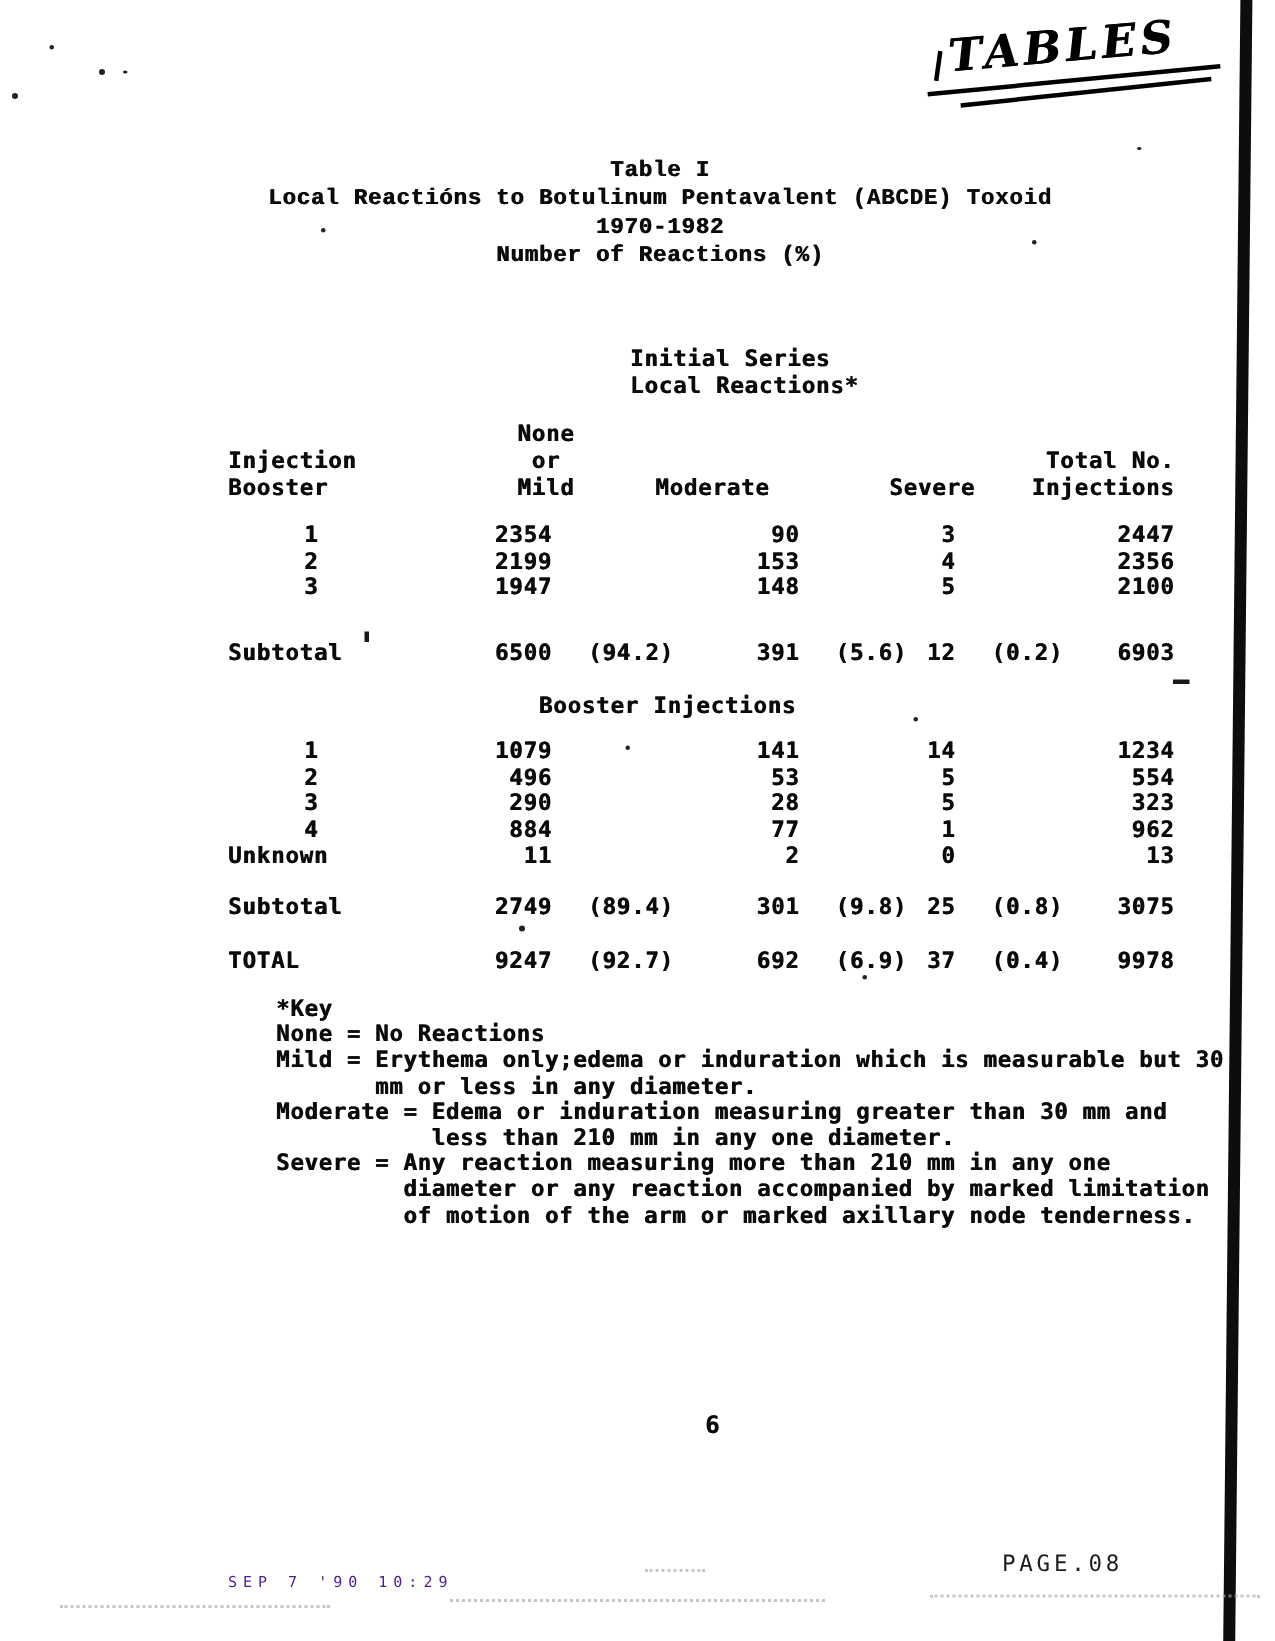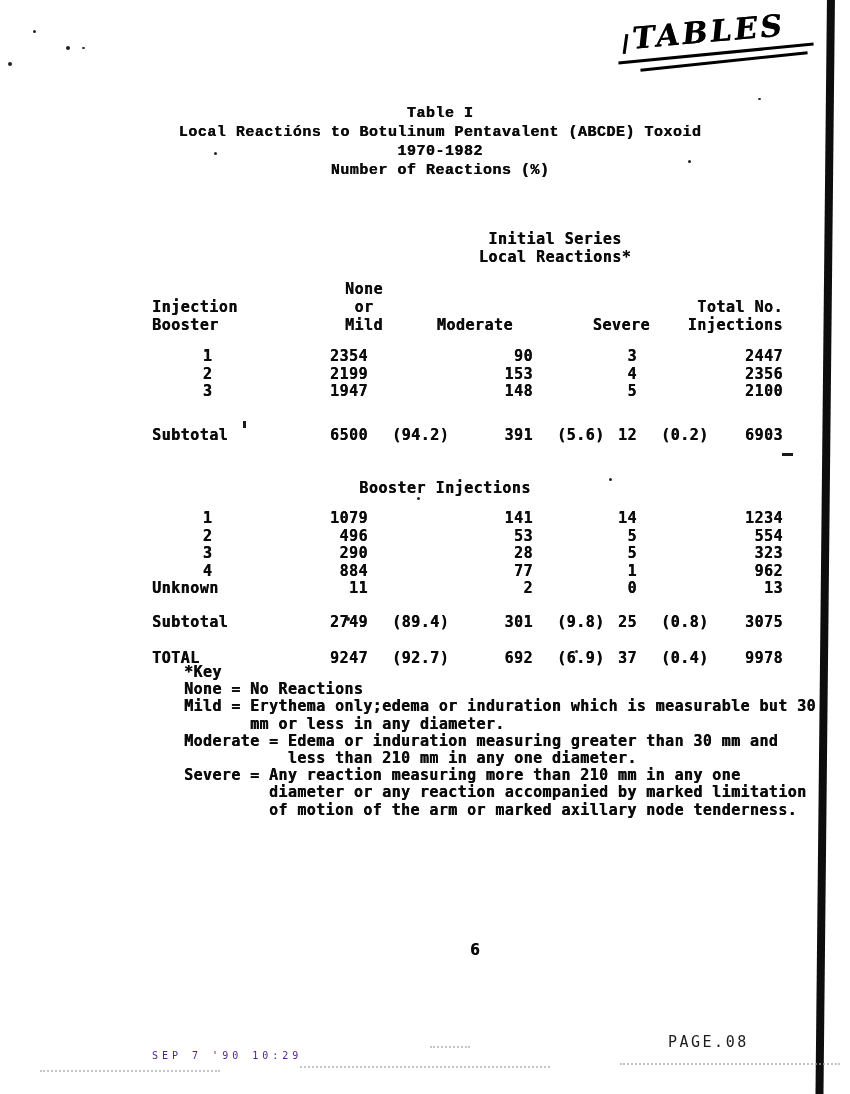--- a/index.html
+++ b/index.html
@@ -16,39 +16,39 @@
     font-style:italic;font-weight:bold;font-size:30px;letter-spacing:3px;
     transform:rotate(-5deg);color:#000;
   }
   .hw-line1{position:absolute;left:618px;top:52px;width:196px;height:3px;background:#000;transform:rotate(-5.5deg);}
   .hw-line2{position:absolute;left:640px;top:60px;width:168px;height:3px;background:#000;transform:rotate(-6deg);}
   .hw-tick{position:absolute;left:624px;top:34px;width:3px;height:20px;background:#000;transform:rotate(8deg);}
   
   .scanbar{position:absolute;left:827px;top:-6px;width:8px;height:1110px;background:#0d0d0d;transform:rotate(0.6deg);transform-origin:top center;}
   
   .title{position:absolute;left:40px;top:104px;width:800px;text-align:center;font-size:15px;line-height:19px;letter-spacing:0.5px;font-family:Liberation Mono, monospace;}
-  .subtitle{position:absolute;left:420px;top:230px;width:270px;text-align:center;font-size:15px;line-height:18px;letter-spacing:0.5px;}
+  .subtitle{position:absolute;left:420px;top:230px;width:270px;font-size:15px;line-height:18px;letter-spacing:0.5px;}
   
   .table{position:absolute;left:150px;top:278px;width:633px;font-size:15px;letter-spacing:0.5px;}
   .thead{position:relative;height:56px;}
   .th{position:absolute;bottom:0;white-space:pre-line;line-height:18px;}
   .th-inj{left:2px;text-align:left;}
   .th-nm{right:400px;text-align:center;}
   .th-mod{right:270px;}
   .th-sev{right:133px;}
   .th-tot{right:0;text-align:right;}
   .trow{display:grid;grid-template-columns:115px 103px 92px 73px 67px 37px 60px 86px;line-height:17.5px;}
   .c{white-space:nowrap;}
   .lbl{text-align:center;}
   .lbl.left{text-align:left;padding-left:2px;}
   .n2,.n3,.n4,.n5{text-align:right;}
   .p2,.p3,.p4{text-align:left;padding-left:24px;}
   .rows-initial{margin-top:14px;}
   .row-subtotal1{margin-top:26px;}
-  .section-booster{margin-top:36px;width:590px;text-align:center;line-height:17px;}
+  .section-booster{margin-top:18px;width:590px;text-align:center;line-height:17px;}
   .rows-booster{margin-top:13px;}
   .row-subtotal2{margin-top:16px;}
   .row-grand{margin-top:19px;}
   
   .key{position:absolute;left:152px;top:664px;font-size:15px;line-height:17.2px;letter-spacing:0.4px;}
   .key div{white-space:pre;margin-left:32px;}
   
   .pagenum{position:absolute;left:470px;top:940px;font-size:16px;}
   .fax-time{position:absolute;left:152px;top:1050px;font-size:10px;letter-spacing:4px;color:#4c1d95;}
   .fax-page{position:absolute;left:668px;top:1033px;font-size:15px;letter-spacing:2.5px;color:#1c1c1c;}

